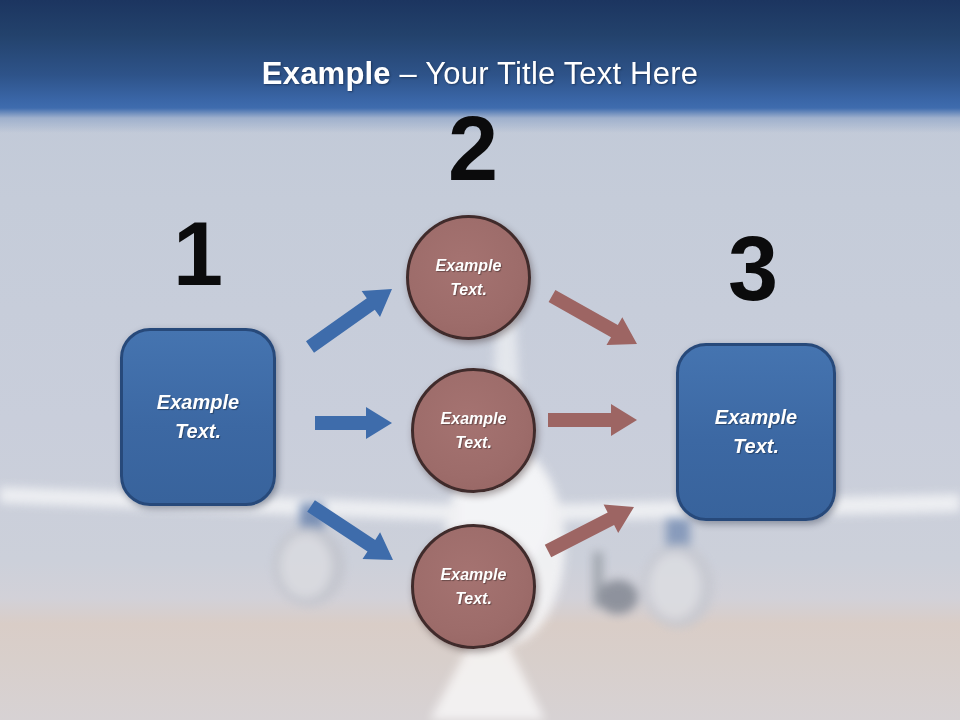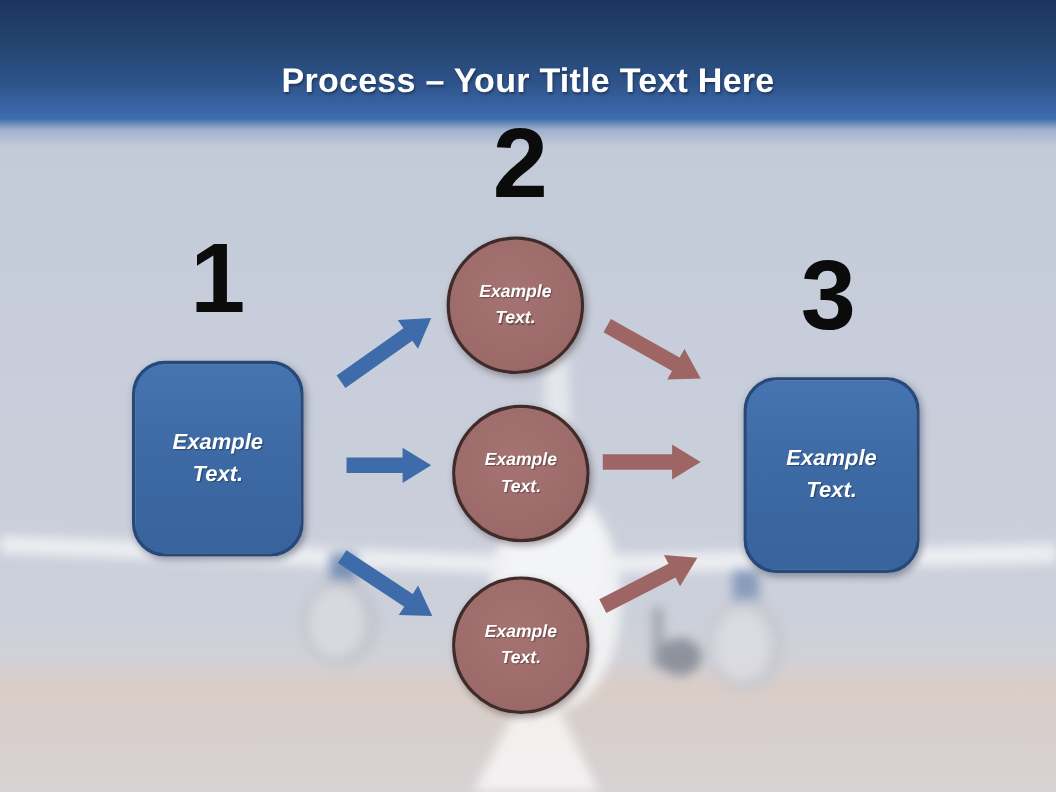--- a/index.html
+++ b/index.html
@@ -16,21 +16,21 @@
   }
   
   .plane-svg{position:absolute;left:0;top:0;width:960px;height:720px;filter:blur(5px);opacity:.85;pointer-events:none;}
   
   .title{
     position:absolute;left:0;top:54px;width:100%;text-align:center;
     color:#ffffff;font-size:31px;line-height:40px;letter-spacing:.2px;
     text-shadow:1px 1px 2px rgba(10,20,40,.45);
   }
   .title .t-bold{font-weight:bold;}
-  .title .t-rest{font-weight:bold;}
+  .title .t-rest{font-weight:normal;}
   
   .stepnum{
     position:absolute;width:100px;text-align:center;
     font-size:90px;line-height:90px;font-weight:bold;color:#0b0b0c;
   }
   .n1{left:148px;top:209px;}
   .n2{left:423px;top:104px;}
   .n3{left:703px;top:224px;}
   
   .pbox{
@@ -90,21 +90,21 @@
     <rect x="453" y="552" width="10" height="55" fill="#9aa0a8"></rect>
     <rect x="593" y="552" width="10" height="55" fill="#9aa0a8"></rect>
     <ellipse cx="470" cy="594" rx="22" ry="19" fill="#757b86"></ellipse>
     <ellipse cx="618" cy="597" rx="20" ry="17" fill="#838893"></ellipse>
     <ellipse cx="498" cy="596" rx="14" ry="13" fill="#8a8f9a"></ellipse>
 
     <polygon points="478,628 500,628 545,720 430,720" fill="#ffffff" opacity="0.8"></polygon>
   </svg>
 
   <div class="title">
-    <span class="t-bold">Process</span>
+    <span class="t-bold">Example</span>
     <span class="t-rest">– Your Title Text Here</span>
   </div>
 
   <div class="stepnum n1">1</div>
   <div class="stepnum n2">2</div>
   <div class="stepnum n3">3</div>
 
   <svg class="arrows-svg" viewBox="0 0 960 720" aria-hidden="true">
     <polygon class="arrow-blue" points="314.0,352.7 374.8,309.7 380.0,317.1 392,289 361.6,290.9 366.8,298.3 306.0,341.3"></polygon>
     <polygon class="arrow-blue" points="315,430 366,430 366,439 392,423 366,407 366,416 315,416"></polygon>

